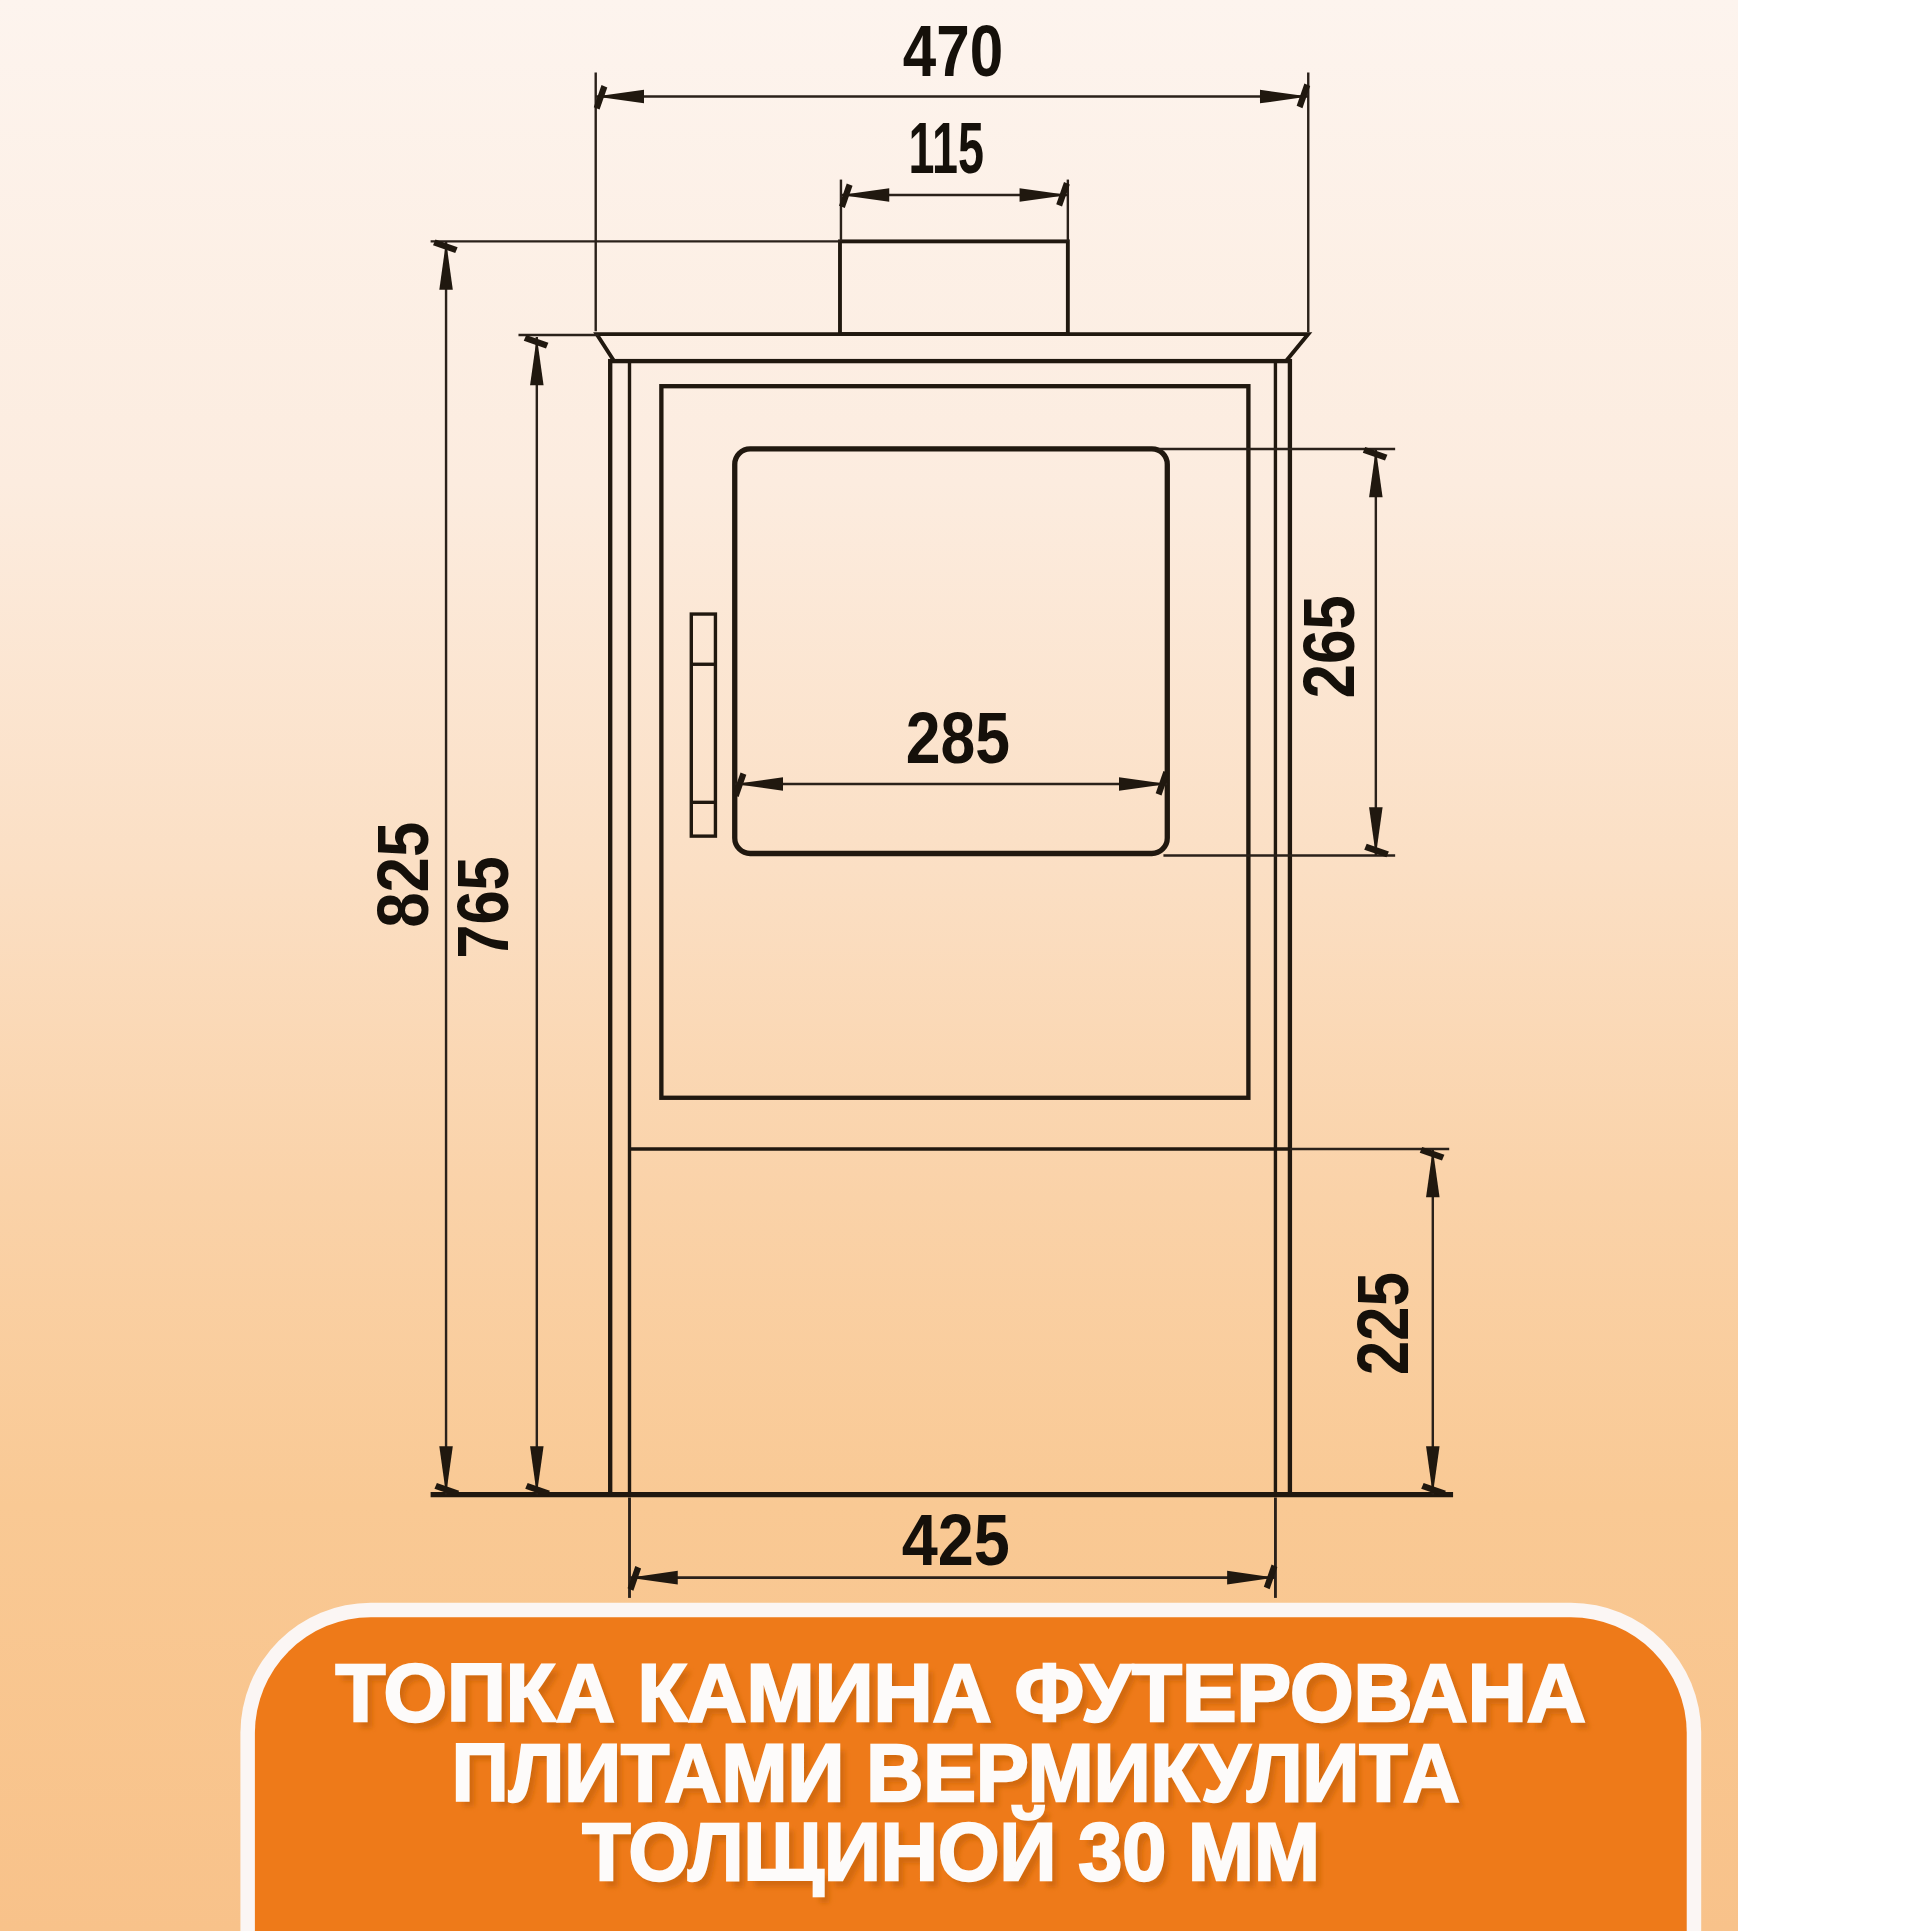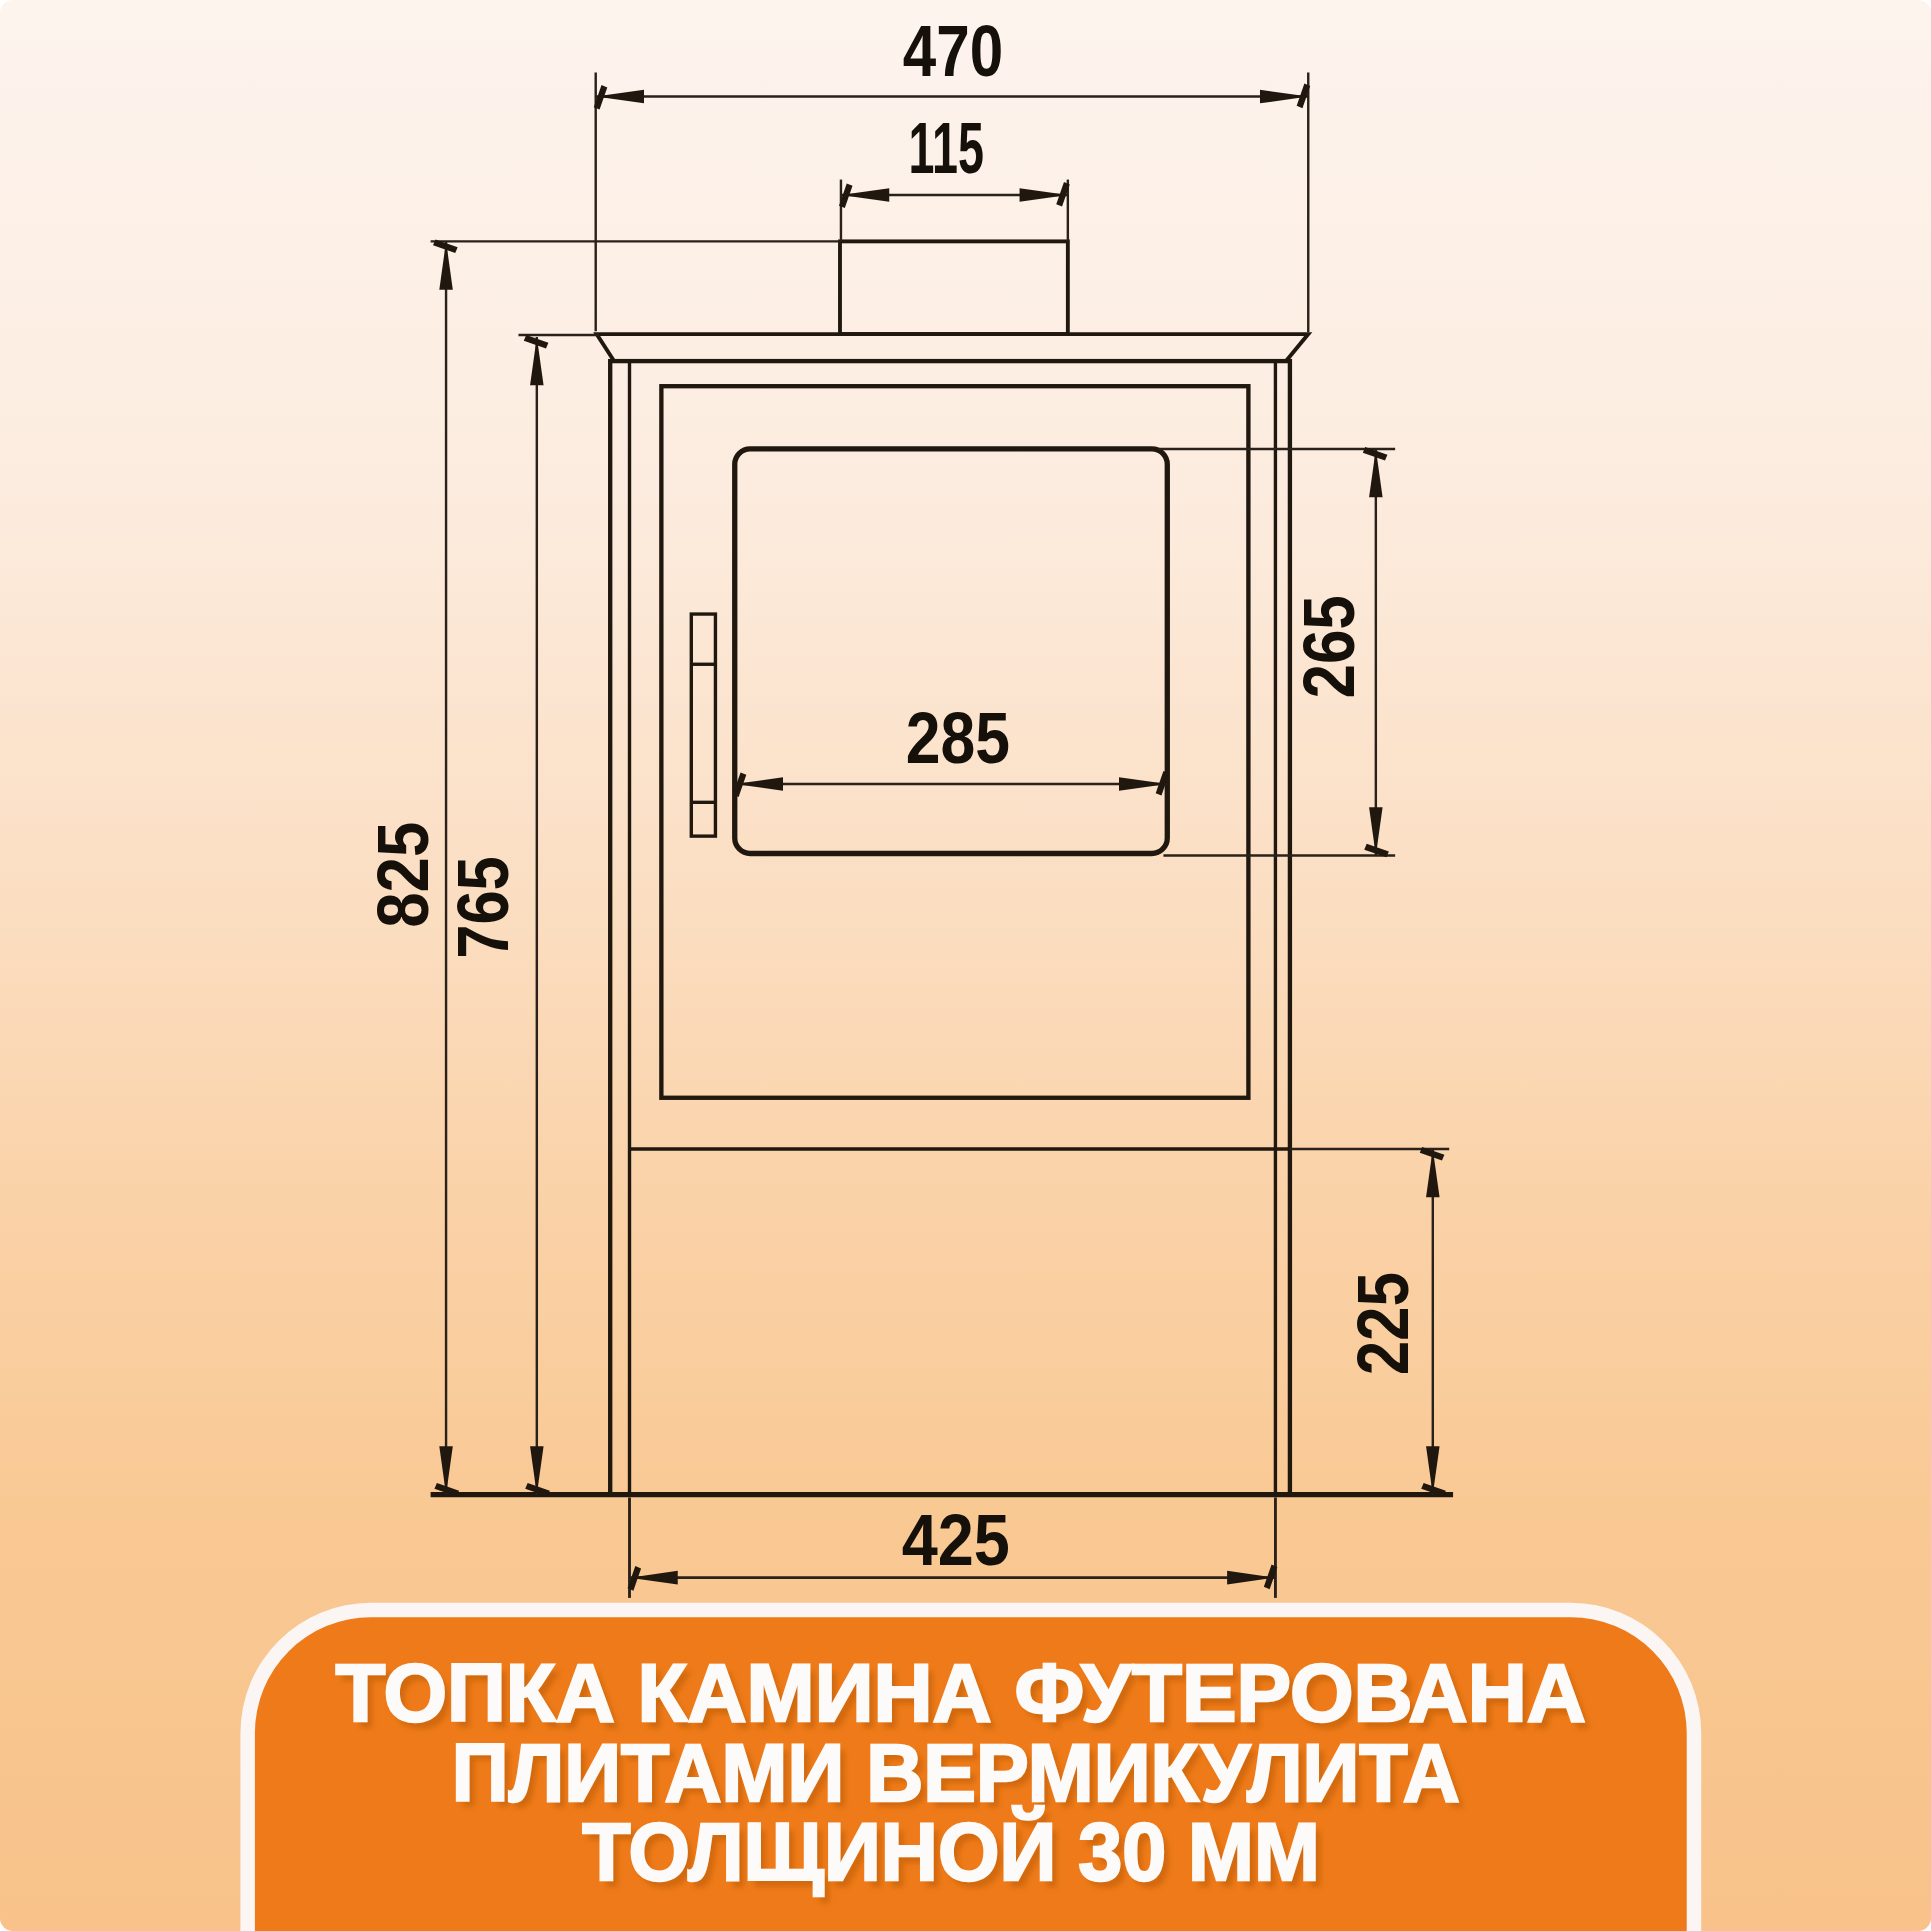--- a/index.html
+++ b/index.html
@@ -1,17 +1,17 @@
 <!DOCTYPE html>
 <html><head>
 <meta charset="utf-8">
 <style>
   html,body{margin:0;padding:0;}
-  .page{width:1931px;height:1931px;position:relative;overflow:hidden;
-    font-family:"Liberation Sans", sans-serif;border-radius:13px;}
+  .page{width:1738px;height:1931px;position:relative;overflow:hidden;
+    font-family:"Liberation Sans", sans-serif;}
   svg{display:block;}
   text{font-family:"Liberation Sans", sans-serif;font-weight:bold;}
 </style>
 </head>
 <body>
 <div class="page">
 <svg width="1931" height="1931" viewBox="0 0 2000 2000">
   <defs>
     <linearGradient id="bg" x1="0" y1="0" x2="0" y2="1">
       <stop offset="0" stop-color="#fdf4ee"></stop>

